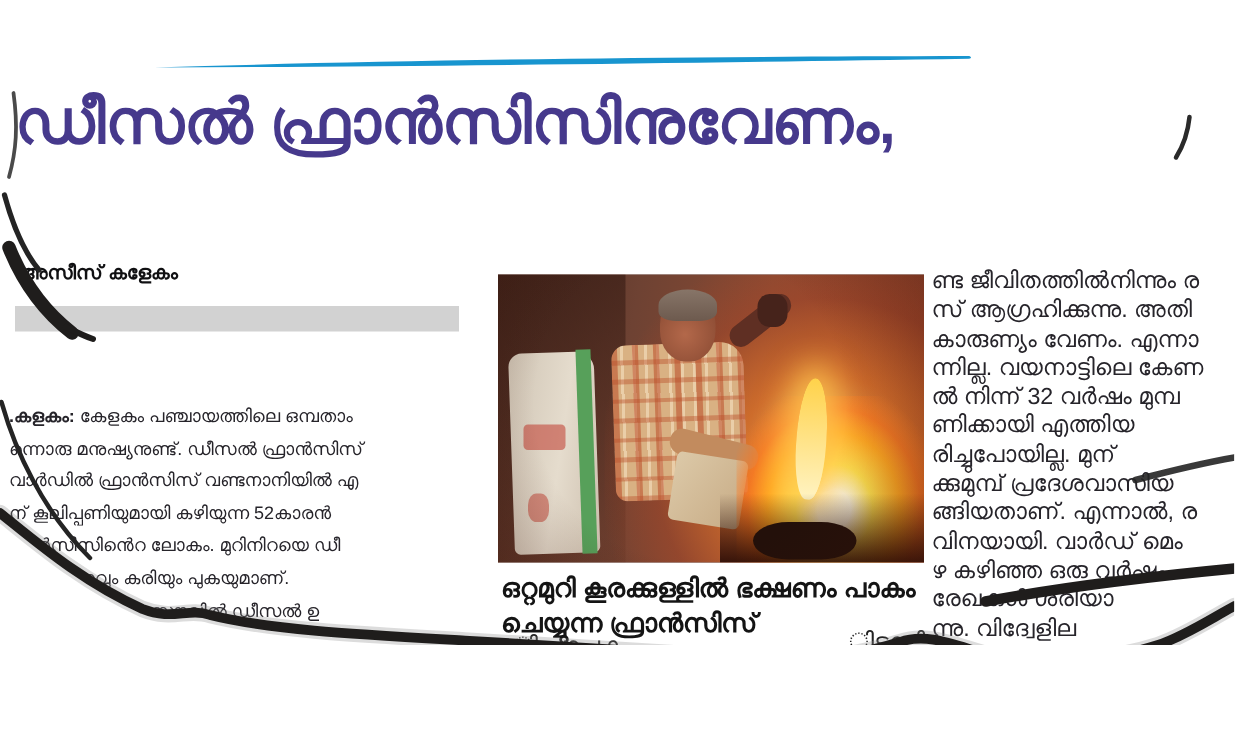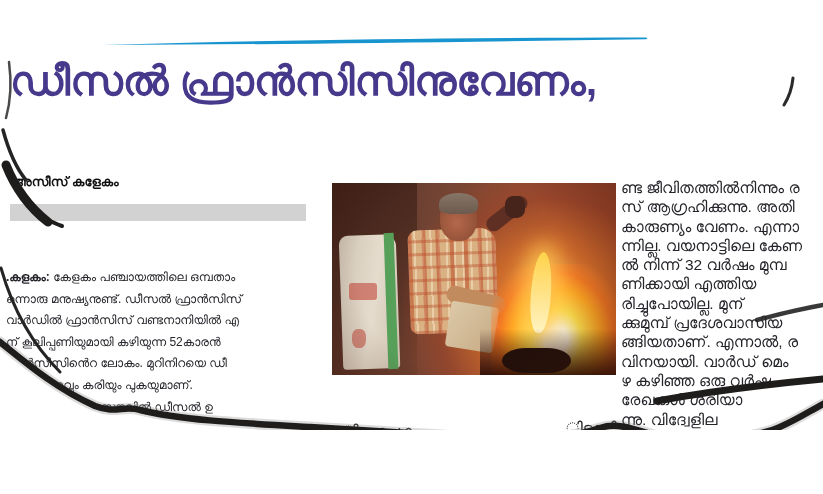--- a/index.html
+++ b/index.html
@@ -122,20 +122,22 @@
     <div class="ph-forearm"></div>
     <div class="ph-packet"></div>
     <div class="ph-fire"></div>
     <div class="ph-flame"></div>
     <div class="ph-pots"></div>
     <div class="ph-pot"></div>
     <div class="ph-vignette"></div>
   </div>
 
   <div class="abs caption">
+    <div>ഒറ്റമുറി കൂരക്കുള്ളിൽ ഭക്ഷണം പാകം</div>
+    <div>ചെയ്യുന്ന ഫ്രാൻസിസ്</div>
   </div>
 
   <div class="abs frag frag-a">ി പാചക</div>
   <div class="abs frag frag-b">ിട്ടന്നി</div>
 
   <div class="abs rcol">
     <div class="ln">ണ്ട ജീവിതത്തിൽനിന്നും ര</div>
     <div class="ln">സ് ആഗ്രഹിക്കുന്നു. അതി</div>
     <div class="ln">കാരുണ്യം വേണം. എന്നാ</div>
     <div class="ln">ന്നില്ല.  വയനാട്ടിലെ കേണ</div>

